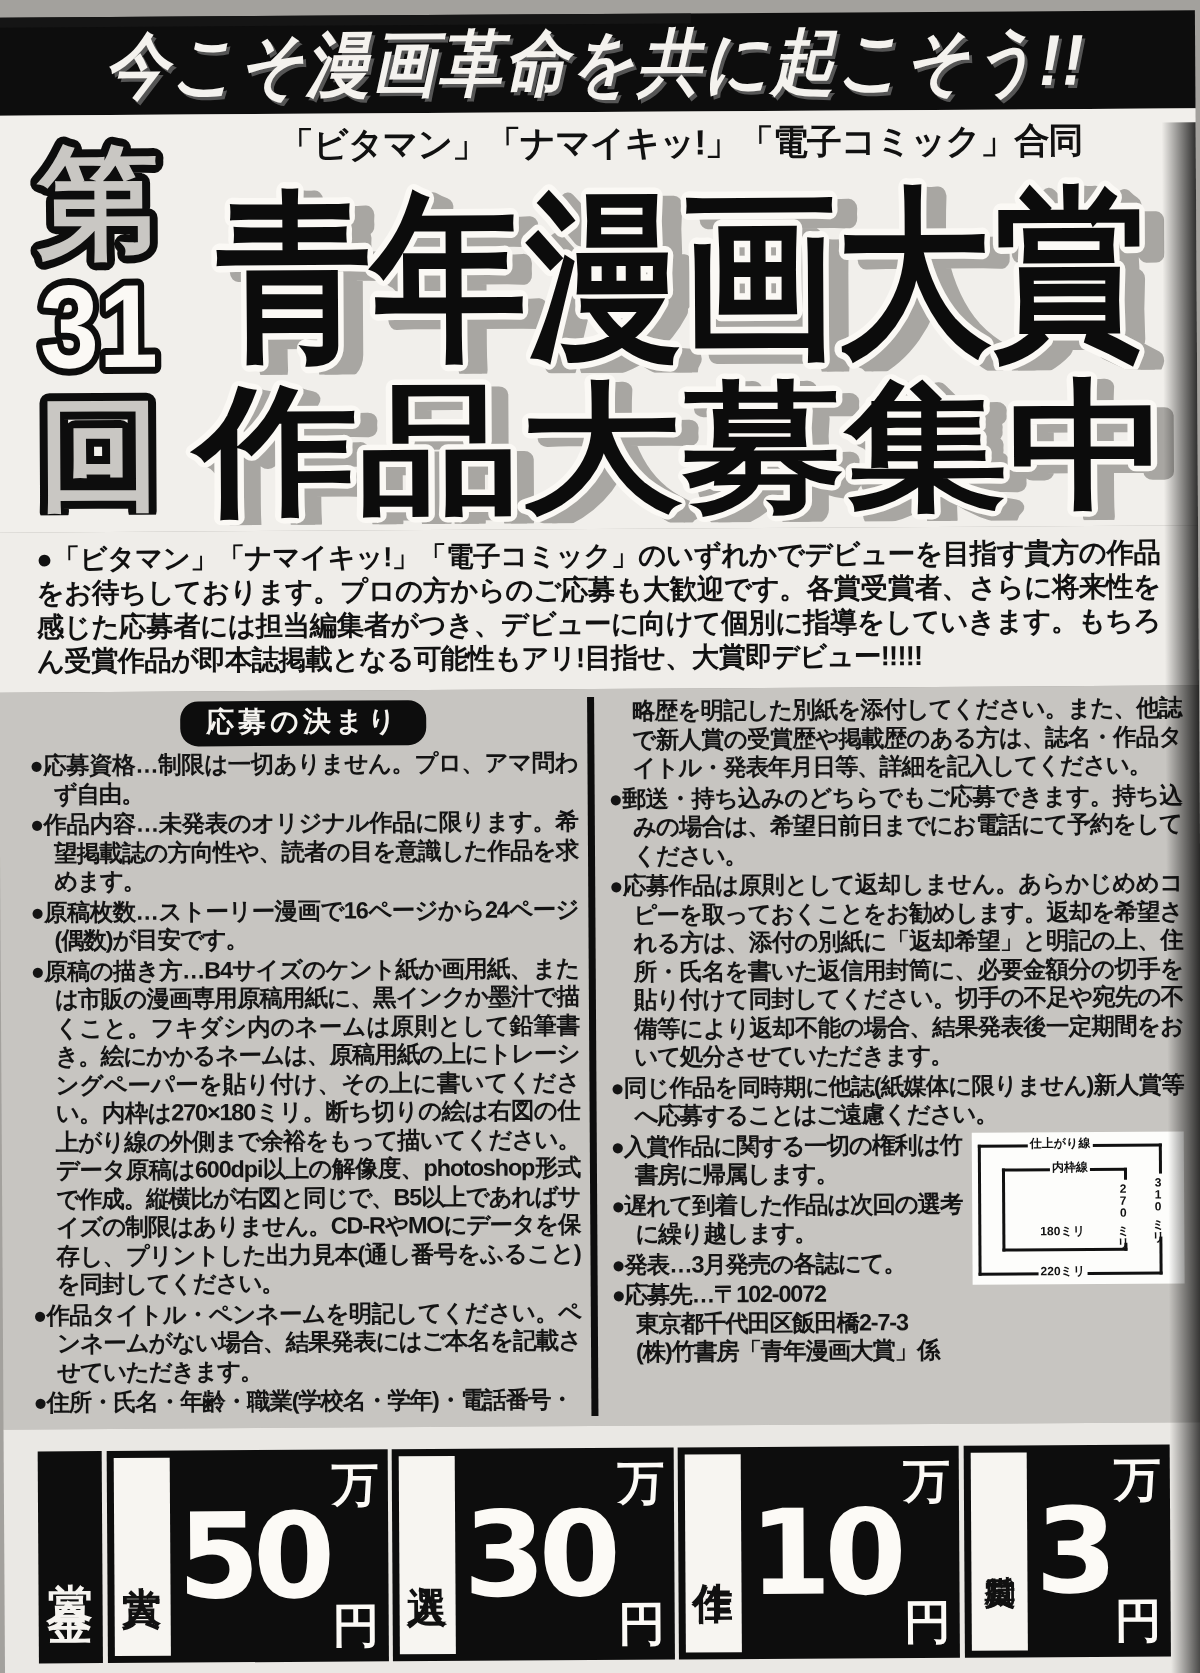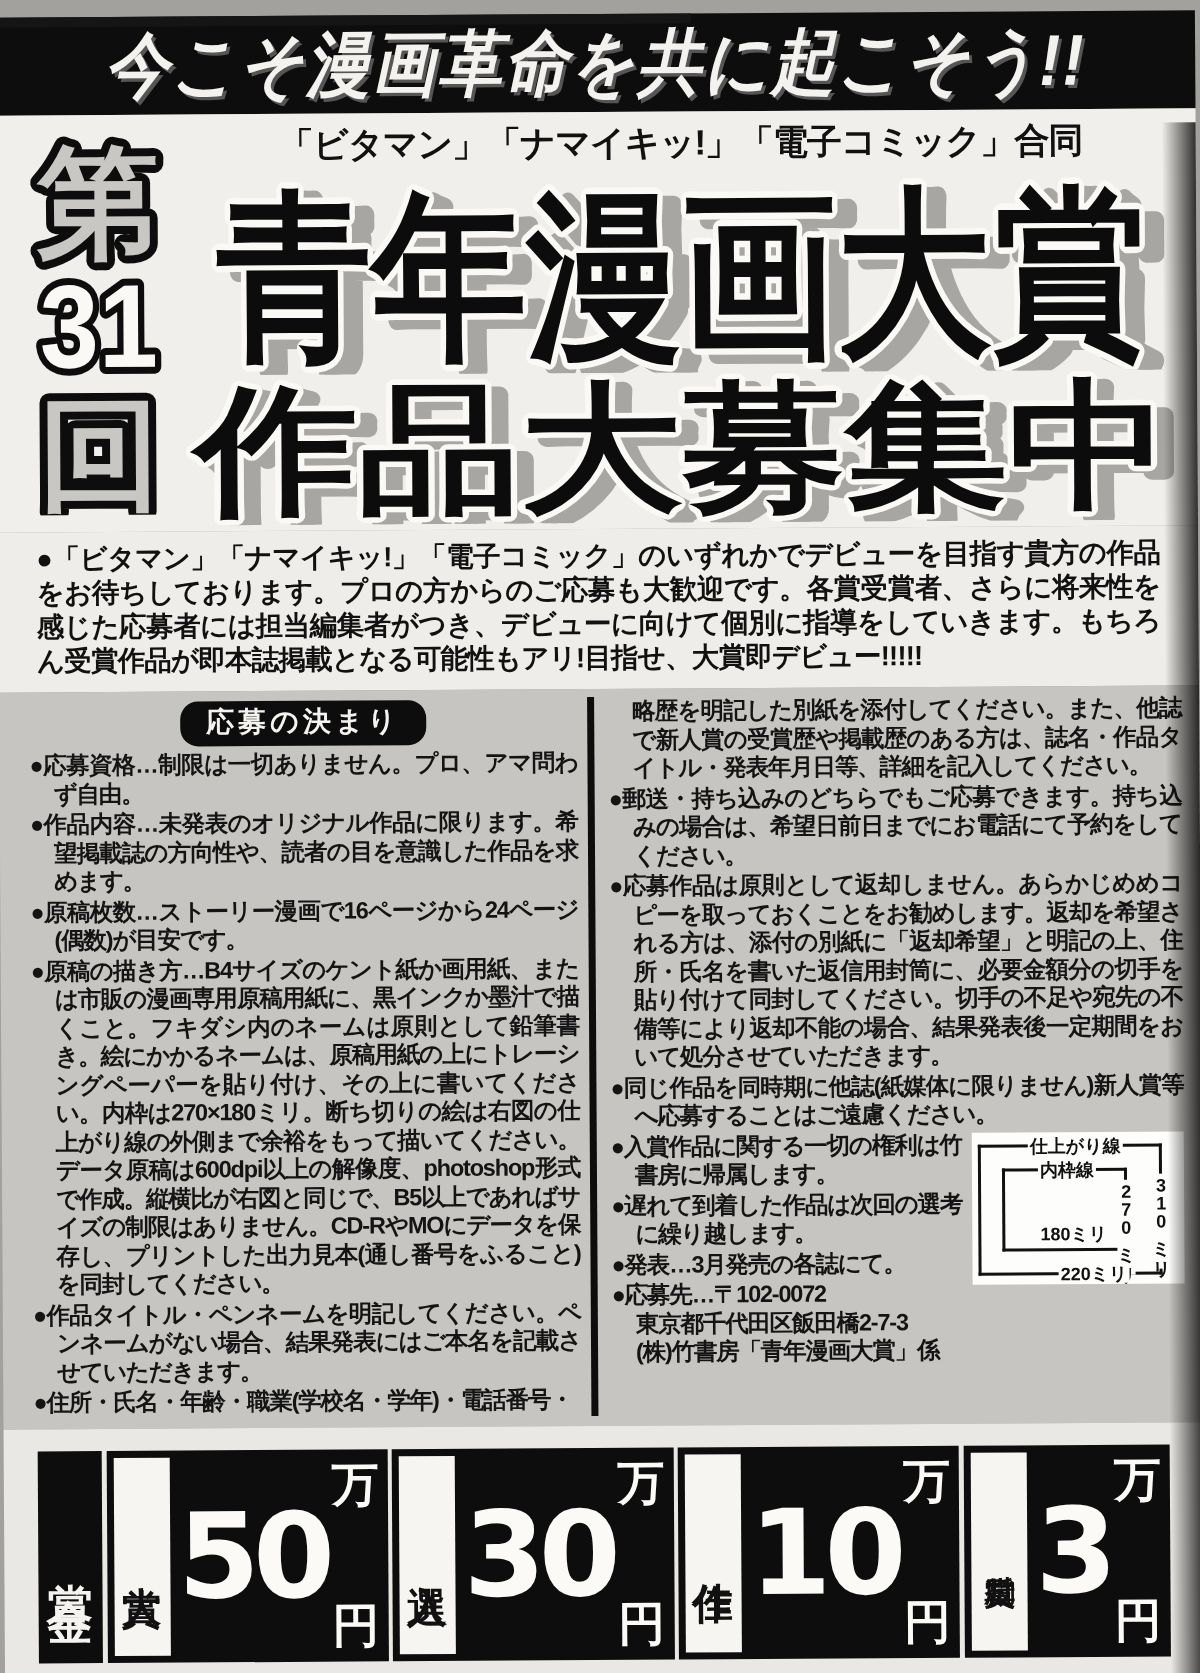--- a/index.html
+++ b/index.html
@@ -38,21 +38,21 @@
   .rule{font-size:23.5px;line-height:28.5px;font-weight:900;color:#141414;
     letter-spacing:-1.2px;text-align:justify;text-indent:-24px;padding-left:24px;
     margin-bottom:2px;}
   .rule.cont{text-indent:0;}
   .rule.pre{white-space:pre-line;}
 
   
   .diagram{float:right;width:212px;height:152px;background:#fdfdfb;position:relative;
     margin:2px 0 4px 10px;font-weight:900;color:#111;}
   .dline{position:absolute;background:#111;}
-  .dlab{position:absolute;background:#fdfdfb;font-size:18px;font-weight:900;
+  .dlab{position:absolute;background:#fdfdfb;font-size:12px;font-weight:900;
     line-height:1;white-space:nowrap;padding:0 2px;text-align:center;}
   .dlab.vert{writing-mode:vertical-rl;text-orientation:upright;padding:2px 0;
     letter-spacing:-2px;}
 
   
   .prizes{background:#eae8e4;display:flex;align-items:stretch;
     justify-content:space-between;padding:22px 34px 26px 34px;height:212px;}
   .prize-money{width:64px;background:#0d0d0d;color:#f5f3ef;display:flex;
     align-items:center;justify-content:center;writing-mode:vertical-rl;
     text-orientation:upright;font-size:46px;font-weight:900;letter-spacing:16px;
@@ -128,25 +128,25 @@
       <div class="diagram">
         <div class="dline" style="left:6px;top:12px;width:184px;height:3px;"></div>
         <div class="dline" style="left:6px;top:12px;width:3px;height:131px;"></div>
         <div class="dline" style="left:6px;top:140px;width:184px;height:3px;"></div>
         <div class="dline" style="left:187px;top:12px;width:3px;height:131px;"></div>
         <div class="dline" style="left:30px;top:36px;width:125px;height:3px;"></div>
         <div class="dline" style="left:30px;top:36px;width:3px;height:83px;"></div>
         <div class="dline" style="left:30px;top:116px;width:125px;height:3px;"></div>
         <div class="dline" style="left:152px;top:36px;width:3px;height:83px;"></div>
         <span class="dlab" style="left:56px;top:5px;">仕上がり線</span>
-        <span class="dlab" style="left:66px;top:29px;">内枠線</span>
+        <span class="dlab" style="left:78px;top:29px;">内枠線</span>
         <span class="dlab vert" style="left:145px;top:48px;">270ミリ</span>
         <span class="dlab vert" style="left:180px;top:42px;">310ミリ</span>
         <span class="dlab" style="left:66px;top:93px;">180ミリ</span>
-        <span class="dlab" style="left:86px;top:133px;">220ミリ</span>
+        <span class="dlab" style="left:66px;top:133px;">220ミリ</span>
       </div>
 
       <div class="rule">●入賞作品に関する一切の権利は竹書房に帰属します。</div>
       <div class="rule">●遅れて到着した作品は次回の選考に繰り越します。</div>
       <div class="rule">●発表…3月発売の各誌にて。</div>
       <div class="rule pre">●応募先…〒102-0072
 東京都千代田区飯田橋2-7-3
 (株)竹書房「青年漫画大賞」係</div>
     </div>
   </div>

